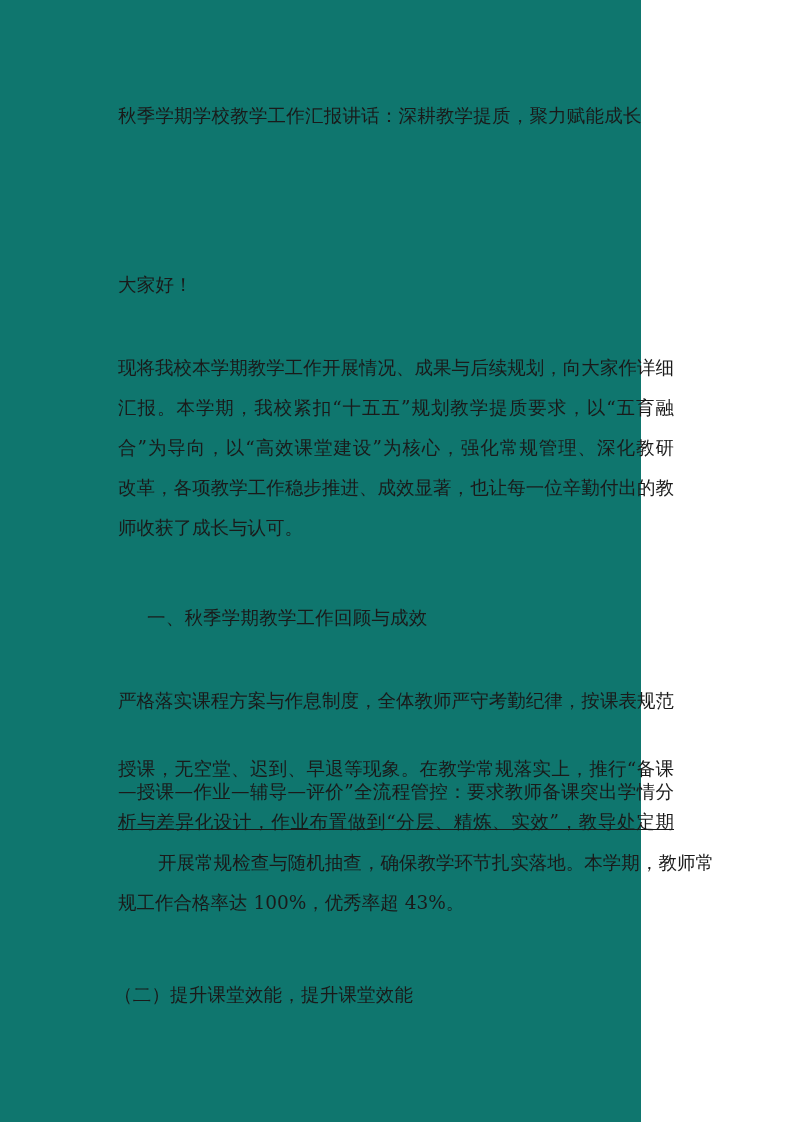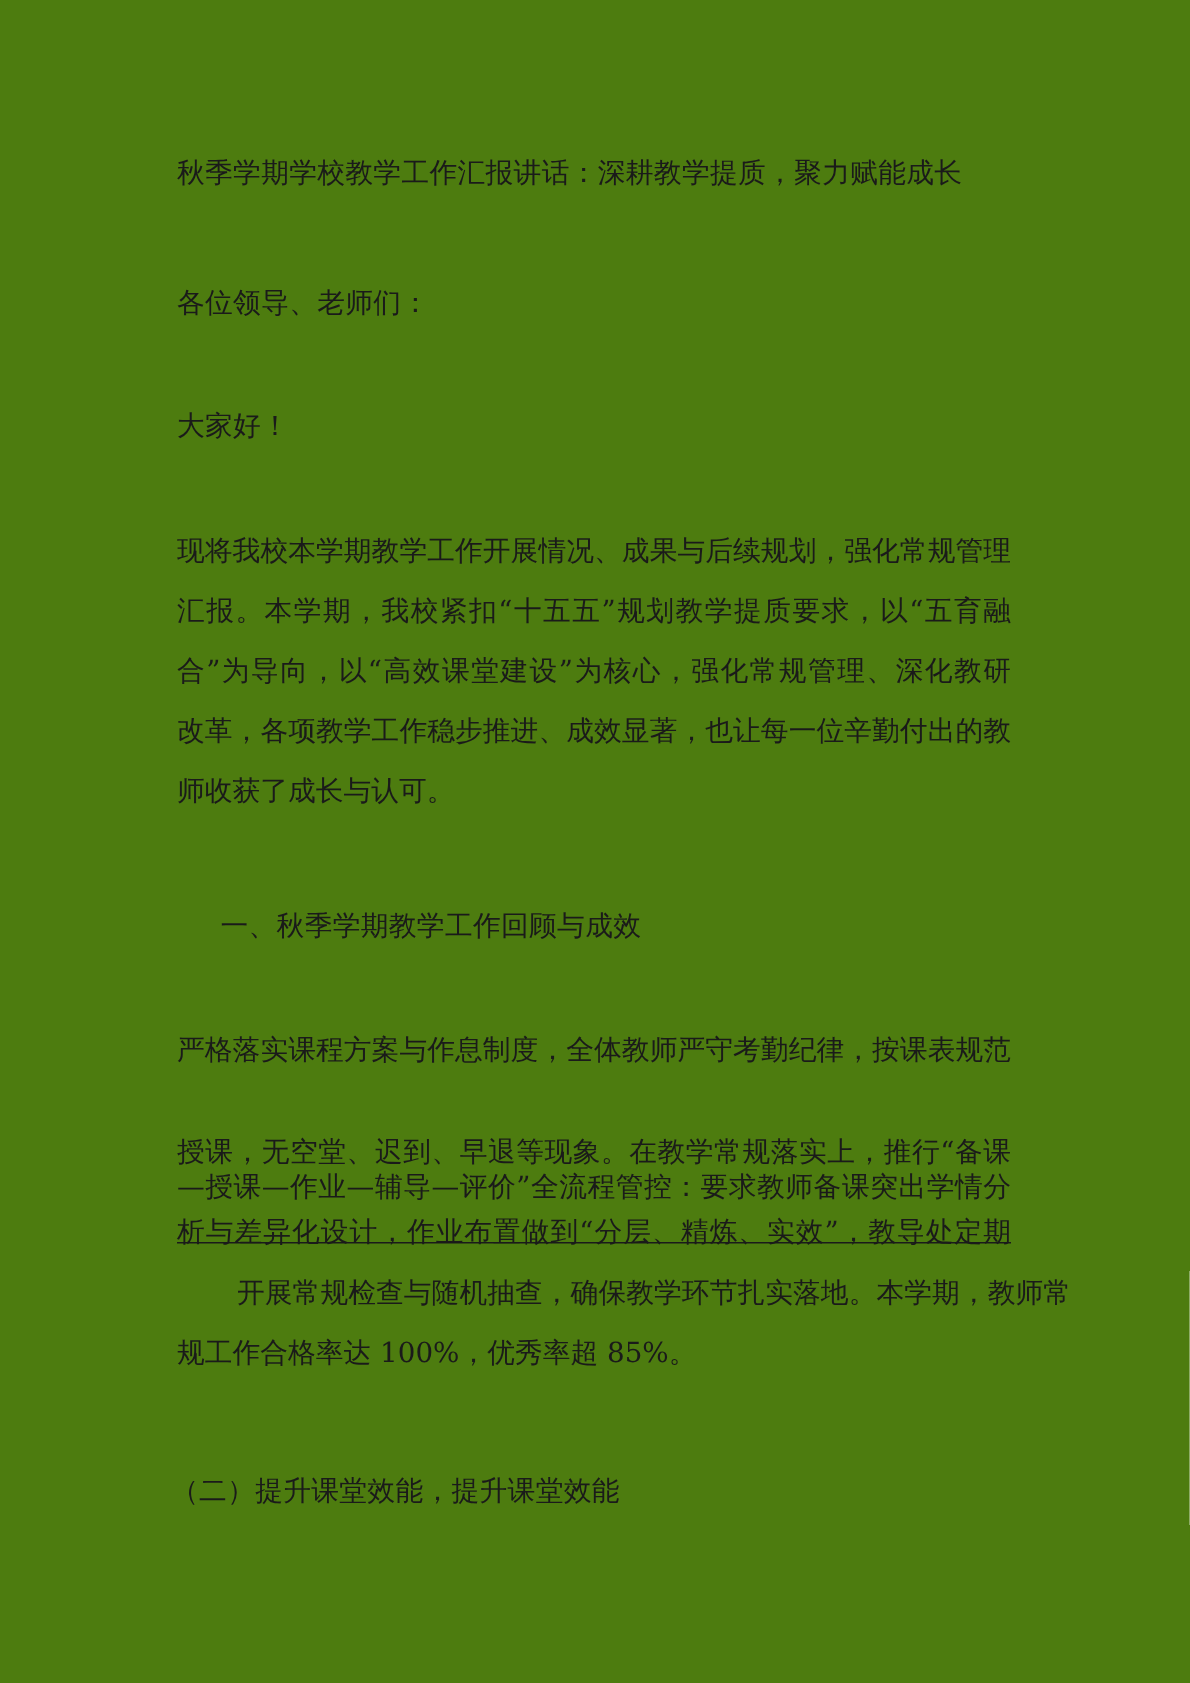--- a/index.html
+++ b/index.html
@@ -1,50 +1,49 @@
 <!DOCTYPE html>
 <html><head>
 <meta charset="utf-8">
 <style>
   html, body { margin: 0; padding: 0; background: #ffffff; }
   body { width: 793px; height: 1122px; position: relative; overflow: hidden;
          font-family: "DejaVu Serif", "Liberation Serif", serif; color: #1a1a1a; }
-  .page { position: absolute; left: 0; top: 0; width: 793px; height: 1122px; background: #4d7c0f; }
+  .page { position: absolute; left: 0; top: 0; width: 641px; height: 1122px; background: #0f766e; }
   .line { position: absolute; left: 118px; font-size: 18.5px; white-space: nowrap; letter-spacing: 0.2px; line-height: 24px; }
   .para-line { position: absolute; left: 118px; width: 556px; font-size: 18.5px; white-space: nowrap; line-height: 24px; text-align: justify; text-align-last: justify; }
   .para-line.last { text-align-last: left; }
   .h1 { left: 123px; }
   .h2 { left: 114px; }
 </style>
 </head>
 <body>
 
 <div class="page">
 
   <div class="line" style="top:104px;">秋季学期学校教学工作汇报讲话：深耕教学提质，聚力赋能成长</div>
 
-  <div class="line" style="top:191px;">各位领导、老师们：</div>
 
   <div class="line" style="top:273px;">大家好！</div>
 
   <div>
-    <div class="para-line" style="top:356px;">现将我校本学期教学工作开展情况、成果与后续规划，强化常规管理</div>
+    <div class="para-line" style="top:356px;">现将我校本学期教学工作开展情况、成果与后续规划，向大家作详细</div>
     <div class="para-line" style="top:396px;">汇报。本学期，我校紧扣“十五五”规划教学提质要求，以“五育融</div>
     <div class="para-line" style="top:436px;">合”为导向，以“高效课堂建设”为核心，强化常规管理、深化教研</div>
     <div class="para-line" style="top:476px;">改革，各项教学工作稳步推进、成效显著，也让每一位辛勤付出的教</div>
     <div class="para-line last" style="top:516px;">师收获了成长与认可。</div>
   </div>
 
   <div class="line h1" style="top:606px;margin-left:24px;">一、秋季学期教学工作回顾与成效</div>
 
 
   <div>
     <div class="para-line" style="top:689px;">严格落实课程方案与作息制度，全体教师严守考勤纪律，按课表规范</div>
     <div class="para-line" style="top:729px;margin-top:28px;">授课，无空堂、迟到、早退等现象。在教学常规落实上，推行“备课</div>
     <div class="para-line" style="top:770px;margin-top:10px;">—授课—作业—辅导—评价”全流程管控：要求教师备课突出学情分</div>
     <div class="para-line" style="top:810px;text-decoration:underline;">析与差异化设计，作业布置做到“分层、精炼、实效”，教导处定期</div>
     <div class="para-line" style="top:851px;margin-left:40px;">开展常规检查与随机抽查，确保教学环节扎实落地。本学期，教师常</div>
-    <div class="para-line last" style="top:891px;">规工作合格率达 100%，优秀率超 85%。</div>
+    <div class="para-line last" style="top:891px;">规工作合格率达 100%，优秀率超 43%。</div>
   </div>
 
   <div class="line h2" style="top:983px;">（二）提升课堂效能，提升课堂效能</div>
 
 </div>
 
 </body></html>

